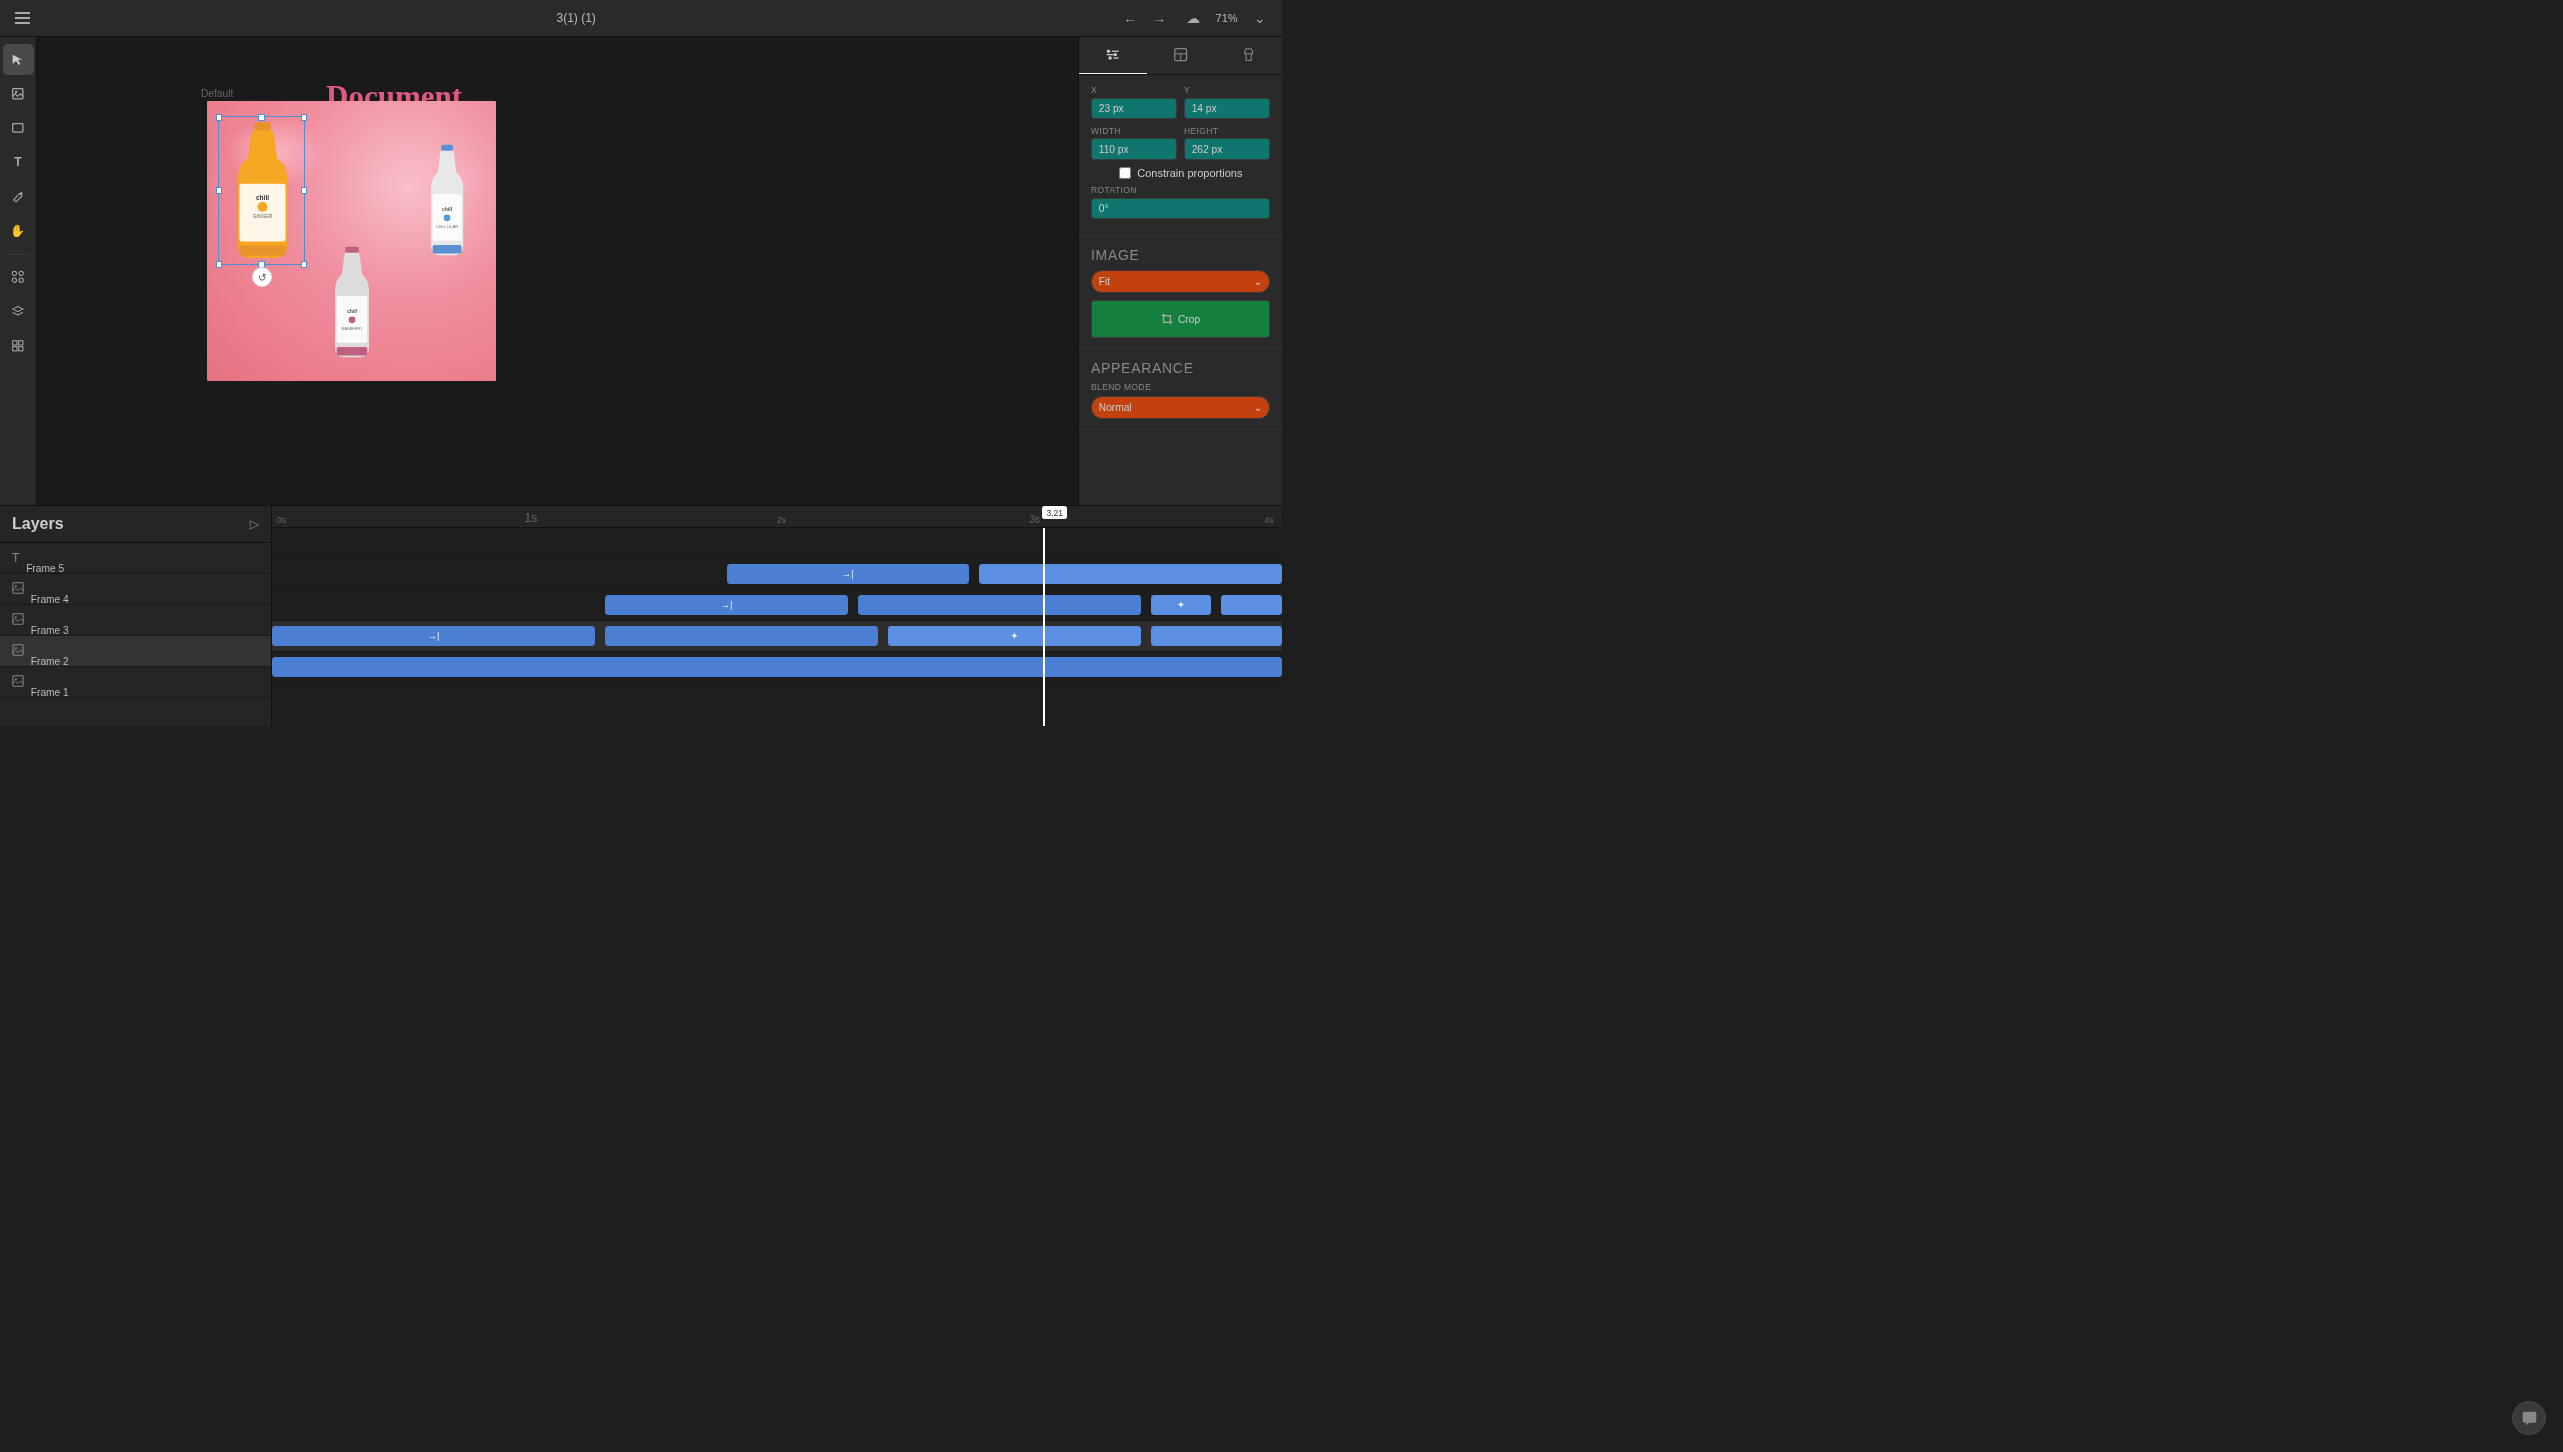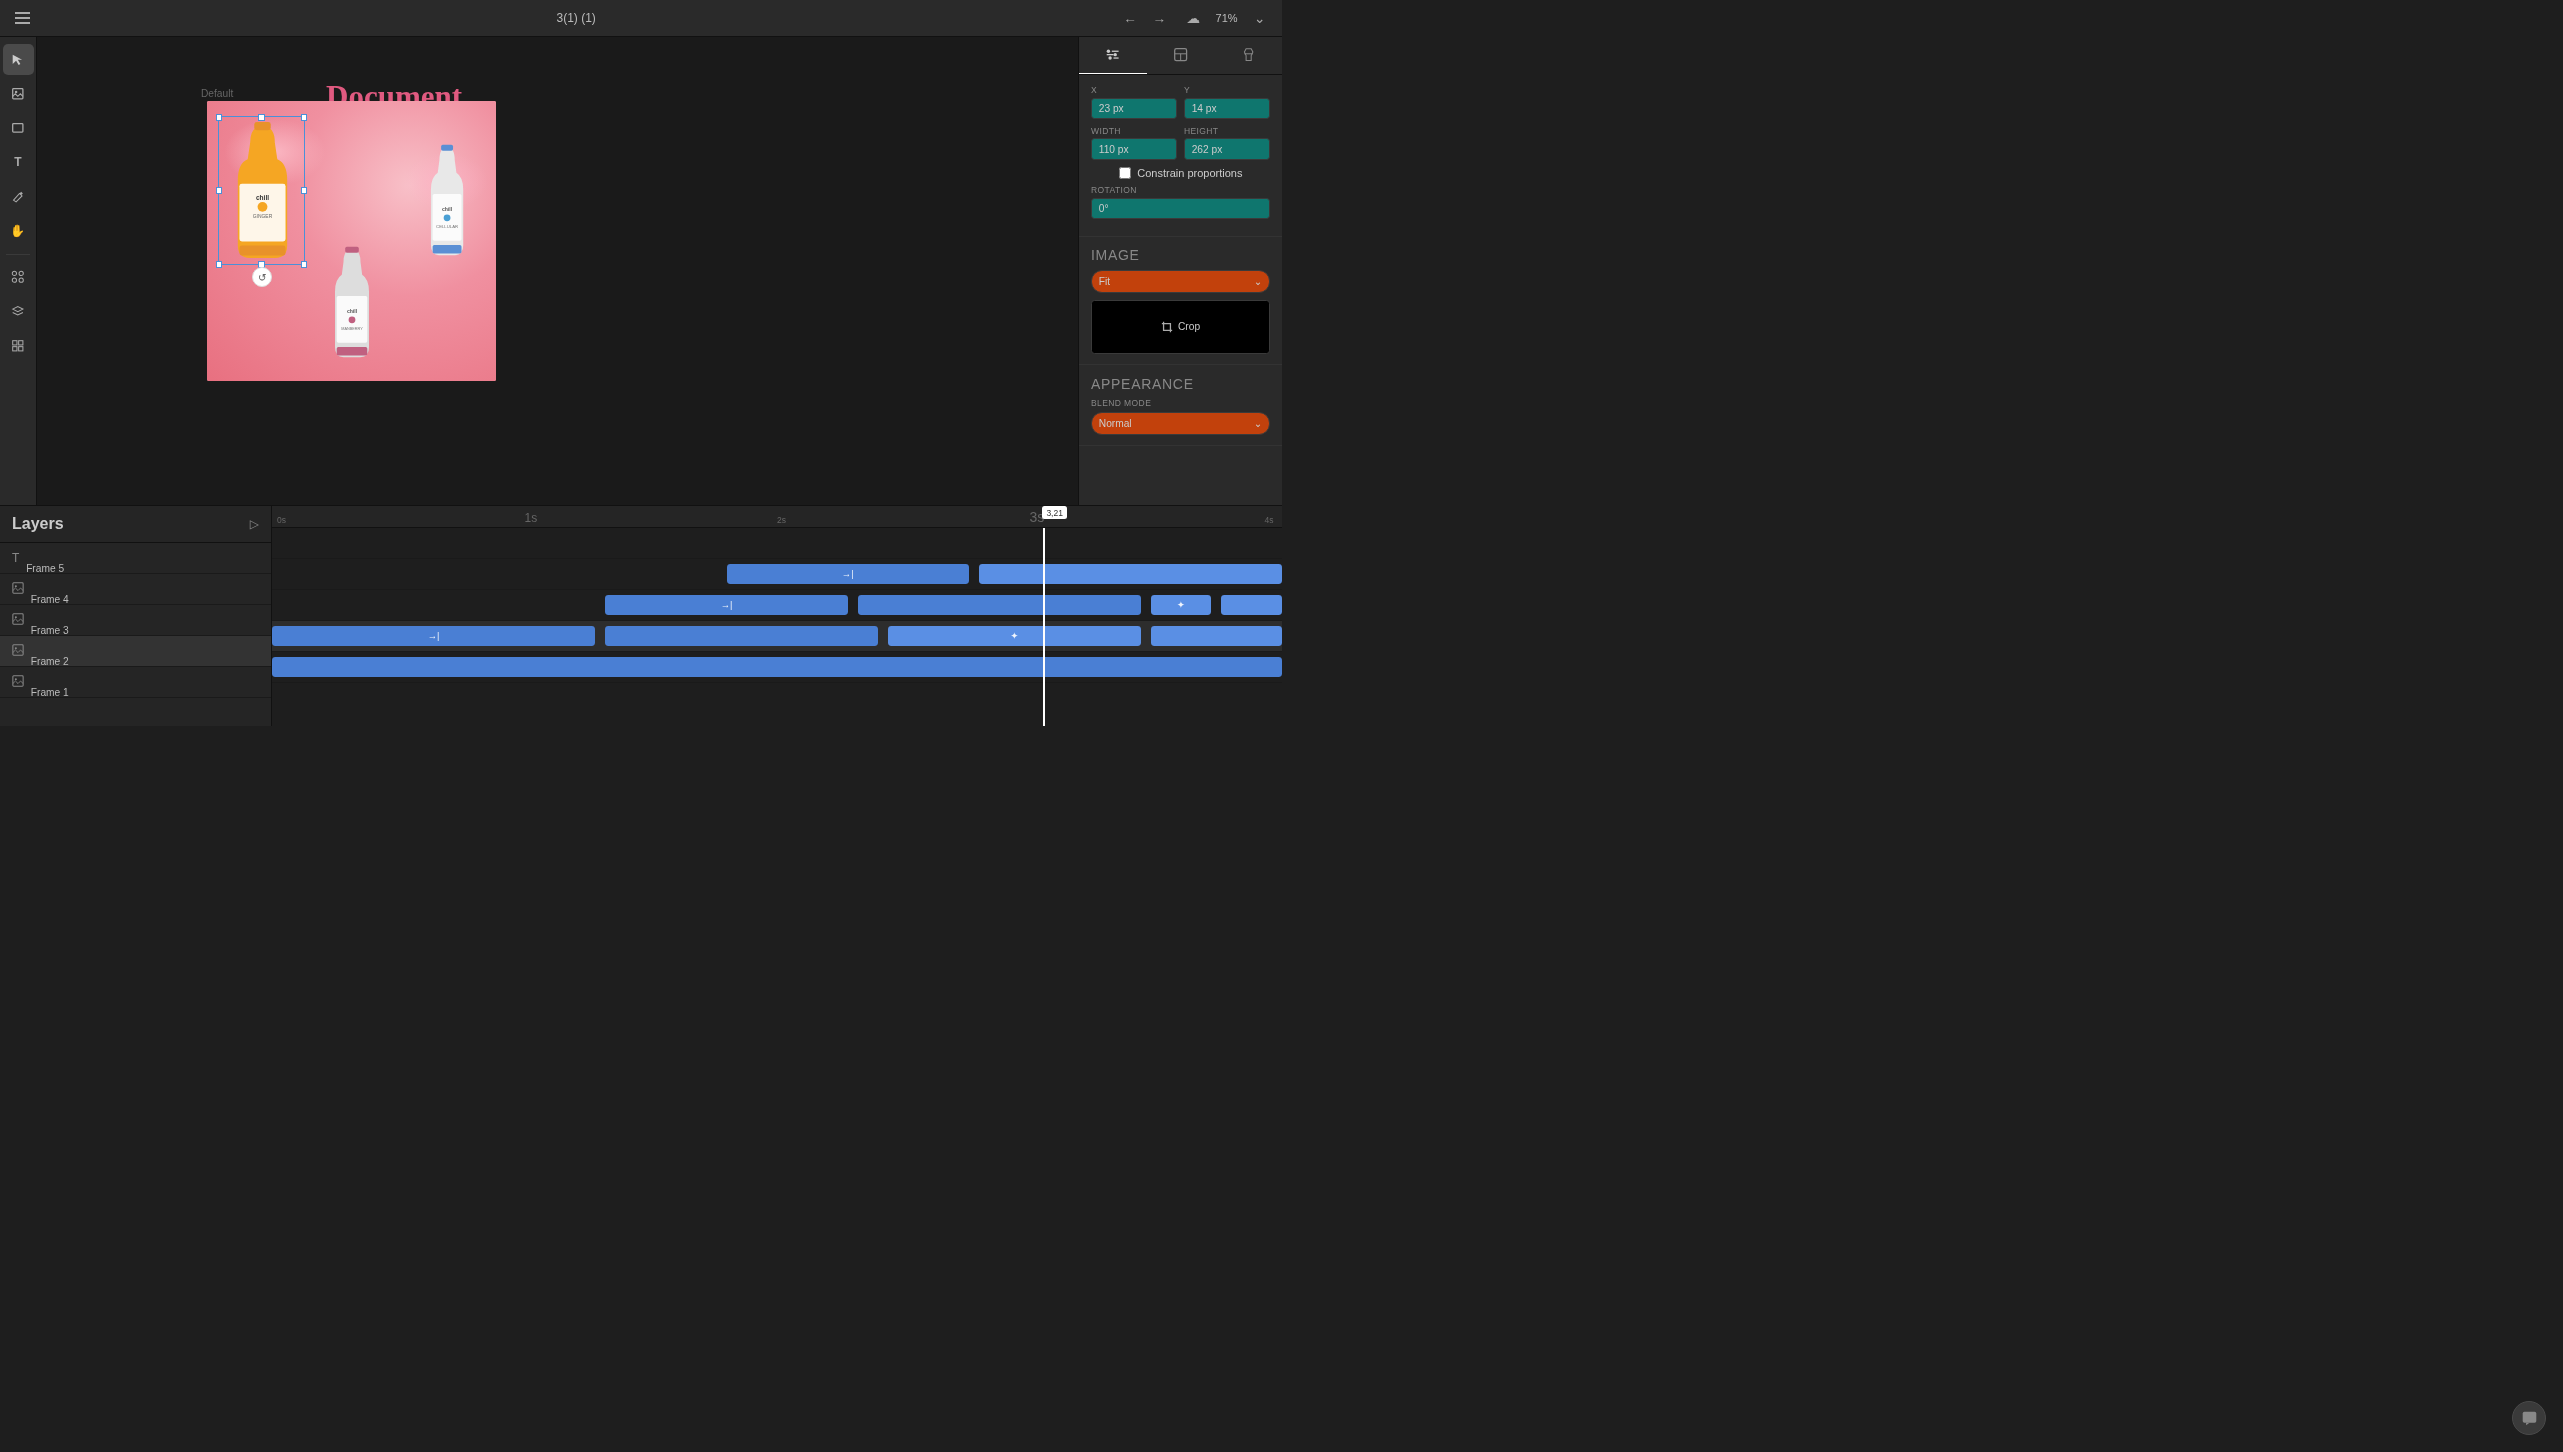--- a/index.html
+++ b/index.html
@@ -278,29 +278,29 @@
       font-size: 10.2px;
       cursor: pointer;
       display: flex;
       align-items: center;
       justify-content: space-between;
       outline: none;
     }
 
     .crop-btn {
       width: 100%;
-      background: #000000;
+      background: #15803d;
       border: 0.8px solid #3a3a3a;
       border-radius: 3.4px;
       color: #ccc;
-      padding: 20px;
+      padding: 12px;
       font-size: 10.2px;
       cursor: pointer;
       display: flex;
-      align-items: flex-start;
+      align-items: flex-end;
       justify-content: center;
       gap: 5.1px;
       margin-top: 6.8px;
     }
 
     .rotation-field {
       width: 100%;
     }
 
     
@@ -713,21 +713,21 @@
     </div>
   </div>
 
   <div class="timeline-area">
 
     <div class="timeline-ruler-container">
       <div style="position:relative;height:100%;padding-left:5.1px;display:flex;align-items:flex-end;padding-bottom:2.5px;">
         <span style="position:absolute;left:5.1px;font-size:8.5px;color:#666;">0s</span>
         <span style="position:absolute;left:25%;font-size:12px;color:#666;">1s</span>
         <span style="position:absolute;left:50%;font-size:8.5px;color:#666;">2s</span>
-        <span style="position:absolute;left:75%;font-size:14px;color:#666;">3s</span>
+        <span style="position:absolute;left:75%;font-size:10px;color:#666;">3s</span>
         <span style="position:absolute;right:8.5px;font-size:8.5px;color:#666;">4s</span>
 
         <div style="position:absolute;left:calc(75% + 12.7px);top:0;background:white;color:#333;font-size:8.5px;padding:1.7px 4.2px;border-radius:2.5px;font-weight:500;">3,21</div>
       </div>
     </div>
 
     <div class="timeline-tracks" style="position:relative;">
 
       <div class="playhead" style="left:calc(75% + 13.6px);"></div>
 

